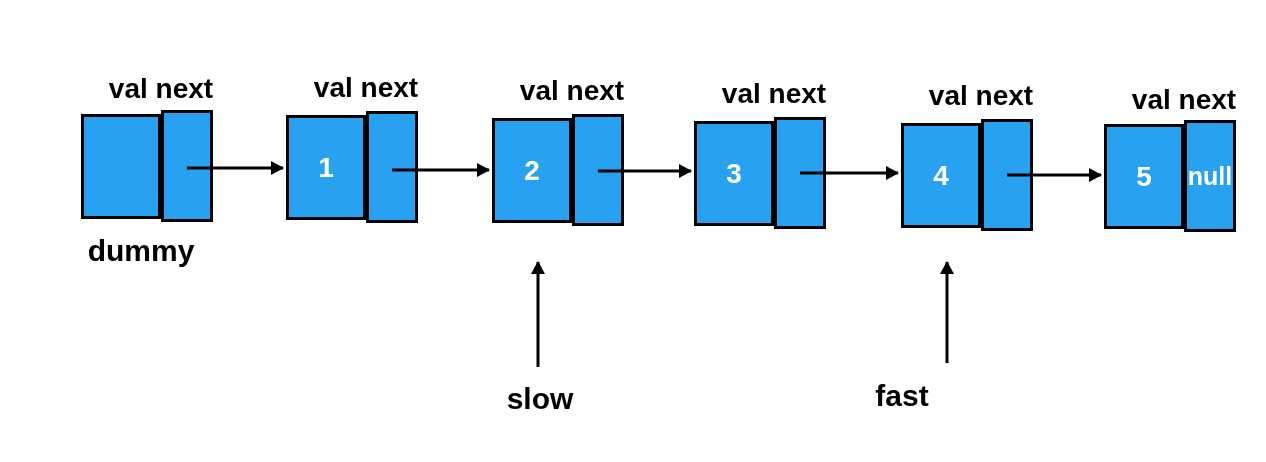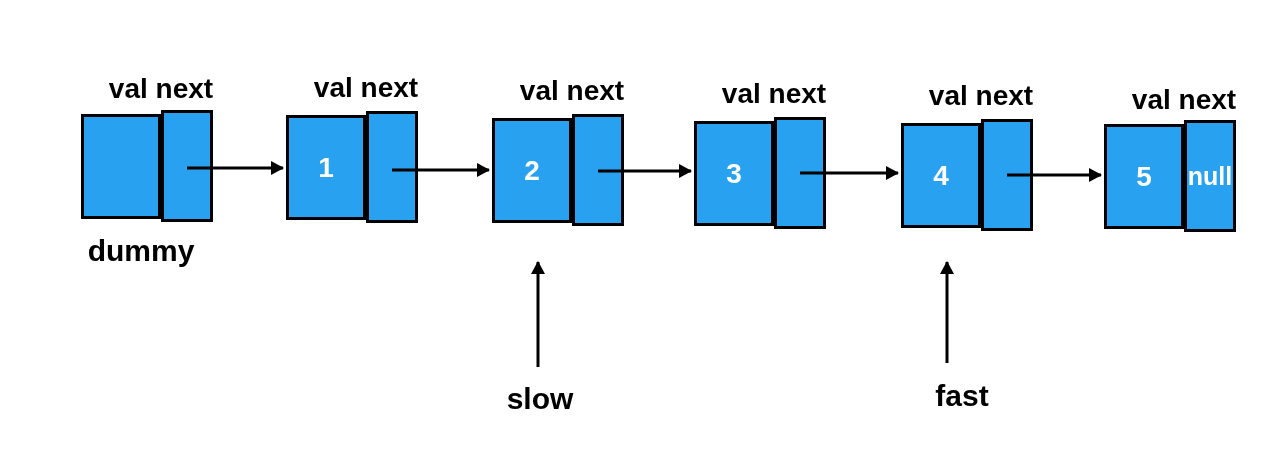--- a/index.html
+++ b/index.html
@@ -36,21 +36,21 @@
   #n2v{left:473px;top:118px}  #n2x{left:553px;top:114px}  #n2f{left:473px;top:77px}
   
   #n3v{left:675px;top:121px}  #n3x{left:755px;top:117px}  #n3f{left:675px;top:80px}
   
   #n4v{left:882px;top:123px}  #n4x{left:962px;top:119px}  #n4f{left:882px;top:82px}
   
   #n5v{left:1085px;top:124px} #n5x{left:1165px;top:120px} #n5f{left:1085px;top:86px}
   
   #cap-dummy{left:42px;top:236px}
   #cap-slow{left:441px;top:384px}
-  #cap-fast{left:863px;top:381px}
+  #cap-fast{left:803px;top:381px}
 </style>
 </head>
 <body>
 
 <div class="canvas">
 
   <svg class="arrows" width="1266" height="462" viewBox="0 0 1266 462">
     <defs>
       <marker id="arrow" markerWidth="16" markerHeight="16" refX="12" refY="7" orient="auto" markerUnits="userSpaceOnUse">
         <path d="M0,0 L13,7 L0,14 Z" style="fill:var(--stroke,#000)"></path>

